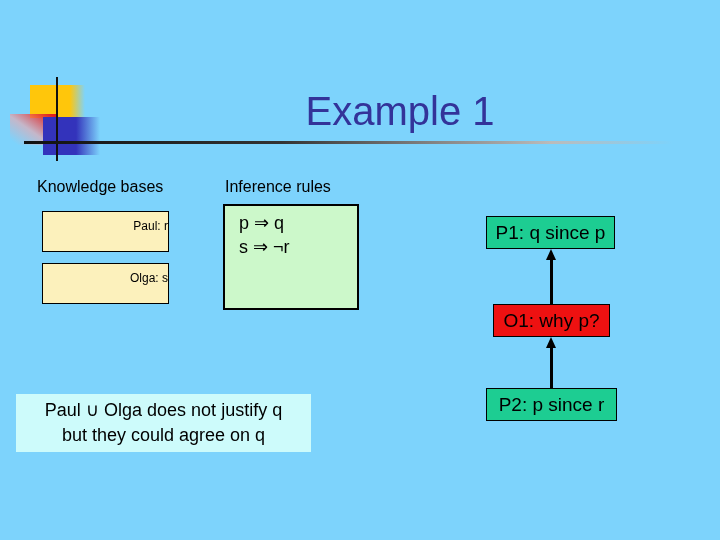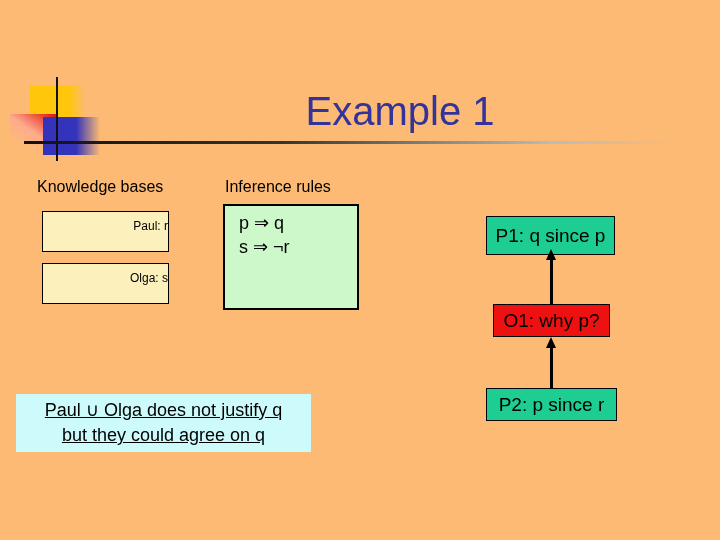--- a/index.html
+++ b/index.html
@@ -3,21 +3,21 @@
 <meta charset="utf-8">
 <style>
   html, body { margin: 0; padding: 0; }
   body {
     width: 720px; height: 540px;
     background: #ffffff;
     font-family: "Liberation Sans", "DejaVu Sans", sans-serif;
     color: #000;
     overflow: hidden;
   }
-  .slide { position: relative; width: 720px; height: 540px; background: #fdba74; }
+  .slide { position: relative; width: 720px; height: 540px; background: #7dd3fc; }
 
   
   .deco-yellow {
     position: absolute; left: 30px; top: 85px; width: 55px; height: 33px;
     background: linear-gradient(to right, var(--deco-yellow, #ffc60b) 0%, var(--deco-yellow, #ffc60b) 72%, rgba(255,255,255,0) 100%);
   }
   .deco-red {
     position: absolute; left: 10px; top: 114px; width: 48px; height: 31px;
     background: linear-gradient(215deg, var(--deco-red, #e02020) 8%, rgba(255,160,160,0.55) 55%, rgba(255,255,255,0) 92%);
   }
@@ -77,21 +77,21 @@
   .arg-box {
     position: absolute;
     border: 1.6px solid #000;
     box-sizing: border-box;
     font-size: 19px;
     display: flex; align-items: center; justify-content: center;
     white-space: nowrap;
   }
   .arg-box.proponent { background: var(--proponent-fill, #1dcd92); }
   .arg-box.opponent  { background: var(--opponent-fill, #ee1111); }
-  .box-p1 { left: 486px; top: 216px; width: 129px; height: 39px; }
+  .box-p1 { left: 486px; top: 216px; width: 129px; height: 33px; }
   .box-o1 { left: 493px; top: 304px; width: 117px; height: 33px; }
   .box-p2 { left: 486px; top: 388px; width: 131px; height: 33px; }
 
   
   .arrow-line {
     position: absolute; width: 3px; background: #000;
   }
   .arrow-head {
     position: absolute; width: 0; height: 0;
     border-left: 5.5px solid transparent;
@@ -104,21 +104,20 @@
   .a2-head { left: 546px; top: 337px; }
 
   
   .note-box {
     position: absolute; left: 16px; top: 394px; width: 295px; height: 58px;
     background: var(--note-fill, #cdfbfb);
     font-size: 18px; line-height: 25px;
     text-align: center;
     padding-top: 4px;
     box-sizing: border-box;
-    text-decoration: underline;
   }
 </style>
 </head>
 <body>
 
 <div class="slide">
 
   <div>
     <div class="deco-yellow"></div>
     <div class="deco-red"></div>

